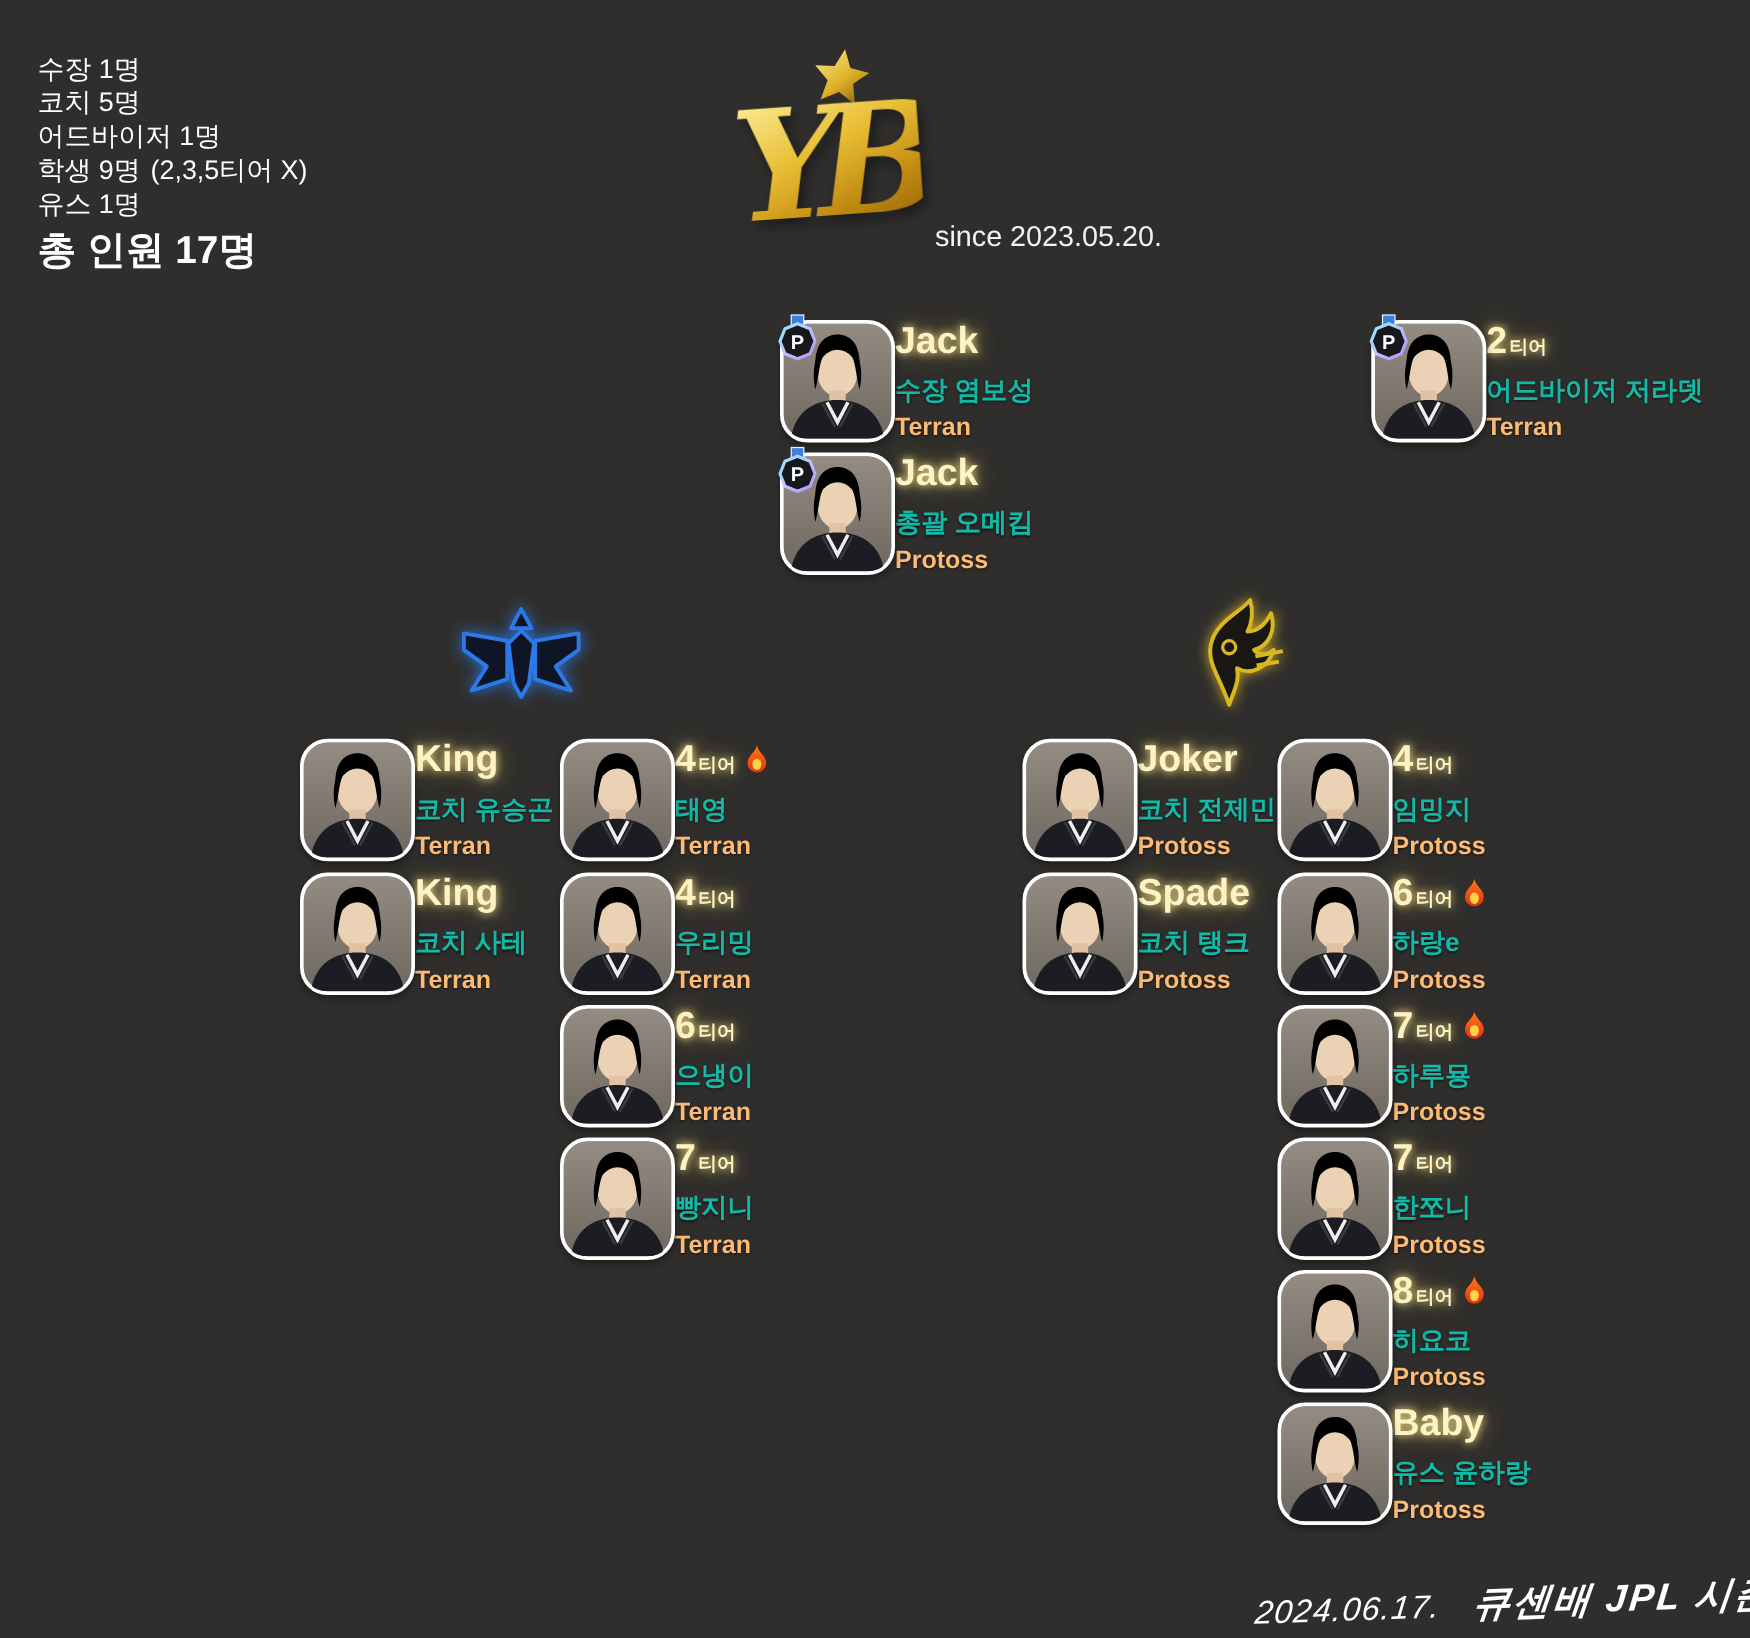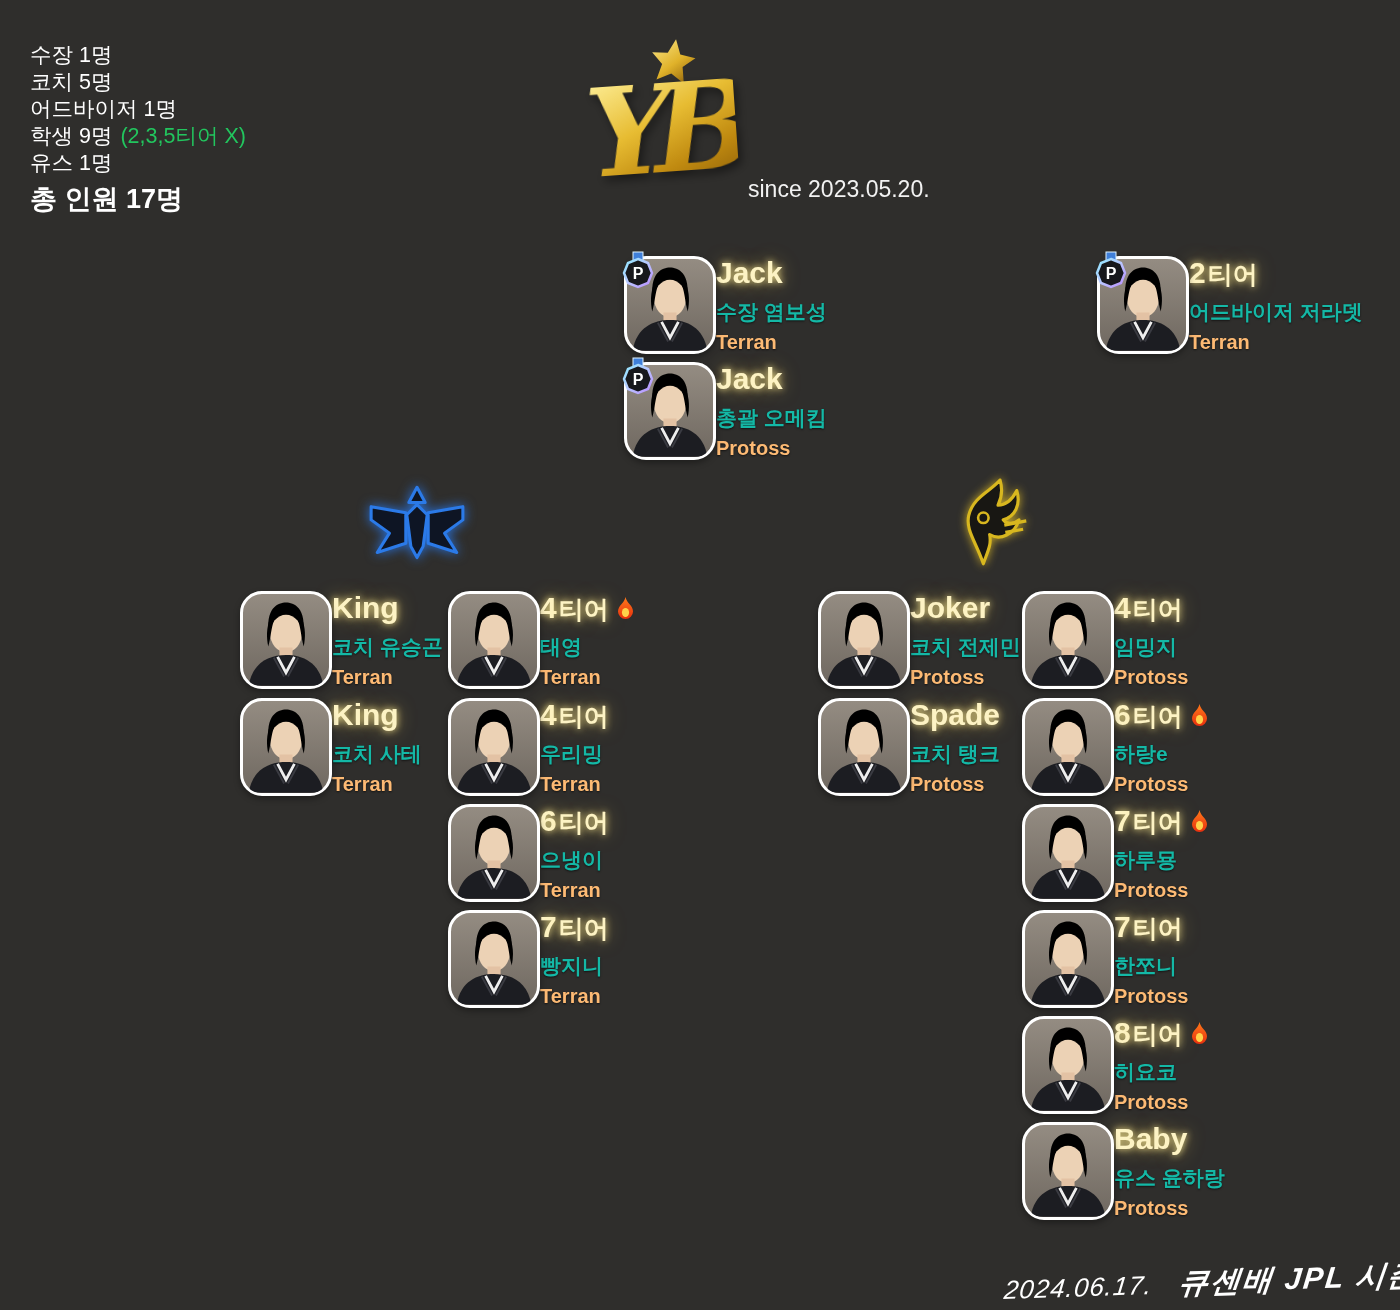--- a/index.html
+++ b/index.html
@@ -1,22 +1,22 @@
 <!DOCTYPE html>
 <html><head>
 <meta charset="utf-8">
 <style>
   html,body{margin:0;padding:0;background:#2f2e2c;}
   #page{position:relative;width:1400px;height:1310px;background:#2f2e2c;overflow:hidden;
         font-family:"Liberation Sans", sans-serif;margin-top:16px;}
 
   
   .stats{position:absolute;left:30px;top:26px;color:#ffffff;font-size:21.5px;line-height:27px;}
-  .stats .note{color:#22c55e;margin-left:8px;}
-  .stats .total{font-size:27px;font-weight:700;margin-top:9px;}
+  .stats .note{color:#ffffff;margin-left:8px;}
+  .stats .total{font-size:31px;font-weight:700;margin-top:9px;}
 
   
   .star-wrap{position:absolute;left:650px;top:22px;width:46px;height:46px;}
   .yb{position:absolute;left:586px;top:38px;font-family:"DejaVu Serif", serif;
       font-style:italic;font-weight:700;font-size:122px;line-height:150px;letter-spacing:-20px;
       background:linear-gradient(155deg,#fbe98c 15%,#e7bc32 45%,#c08a10 70%,#8a5c08 95%);
       -webkit-background-clip:text;background-clip:text;color:transparent;
       transform:rotate(-4deg);filter:drop-shadow(3px 5px 5px rgba(0,0,0,.45));}
   .since{position:absolute;left:748px;top:160px;color:#f2f2f2;font-size:23px;text-align:center;}
 
@@ -26,21 +26,21 @@
          border:3px solid #ffffff;box-sizing:border-box;
          background:linear-gradient(180deg,#948c82,#6f6860);
          box-shadow:0 3px 6px rgba(0,0,0,.35);}
   .photo-clip{position:absolute;inset:0;border-radius:18px;overflow:hidden;}
   .photo-clip svg{display:block;width:100%;height:100%;}
   .badge{position:absolute;left:-7px;top:-9px;width:36px;height:42px;}
   .info{padding-top:1px;}
   .tag{color:#fdf3c4;font-weight:700;line-height:32px;white-space:nowrap;
        text-shadow:0 0 7px rgba(255,238,150,.95),0 0 18px rgba(255,214,90,.55);}
   .tag-num{font-size:30px;}
-  .tag-rest{font-size:25px;margin-left:2px;}
+  .tag-rest{font-size:15px;margin-left:2px;}
   .fire{display:inline-block;width:19px;height:23px;margin-left:7px;vertical-align:-2px;}
   .name{font-size:21px;font-weight:700;color:#14b8a6;margin-top:4px;text-shadow:0 1px 2px rgba(0,0,0,.6);white-space:nowrap;}
   .race{font-size:20px;font-weight:700;color:#fdba74;margin-top:5px;text-shadow:0 1px 2px rgba(0,0,0,.6);}
 
   
   .terran-emblem{position:absolute;left:364px;top:468px;width:106px;height:84px;
                  filter:drop-shadow(0 0 6px rgba(40,120,235,.9));}
   .protoss-emblem{position:absolute;left:962px;top:462px;width:72px;height:90px;
                   filter:drop-shadow(0 0 5px rgba(220,185,40,.85));}
 

